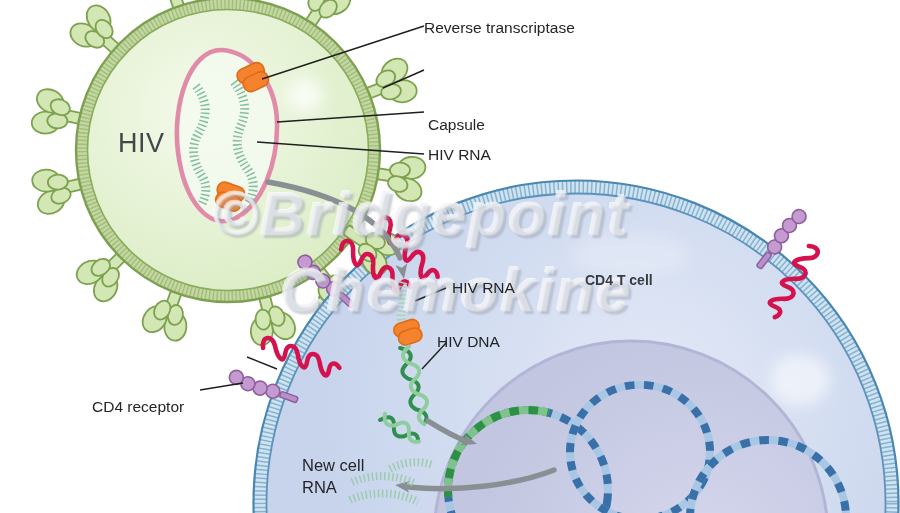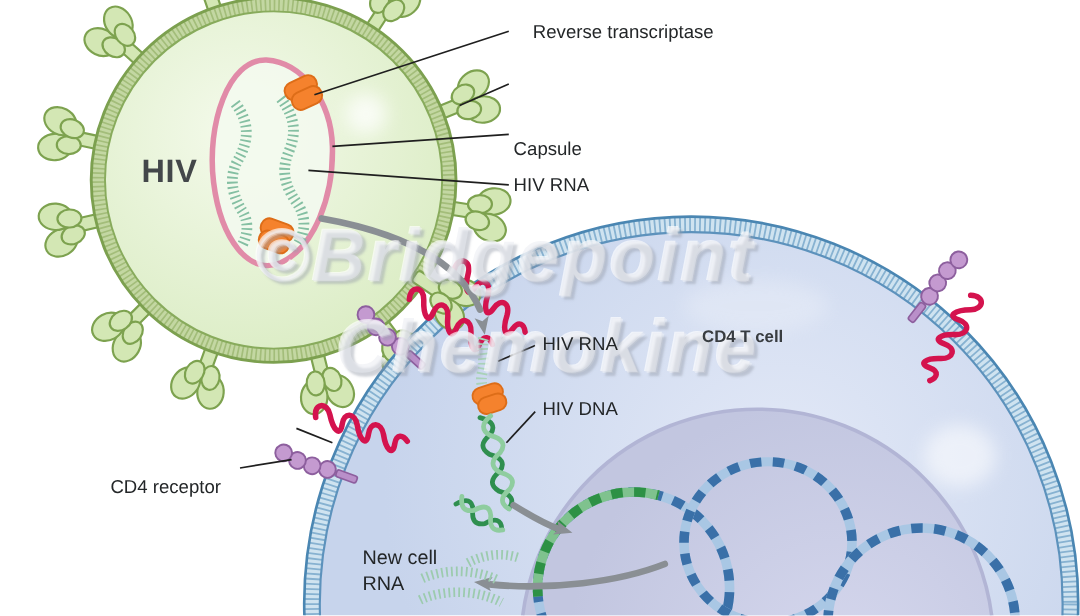--- a/index.html
+++ b/index.html
@@ -1,20 +1,20 @@
 <!DOCTYPE html>
 <html><head>
 <meta charset="utf-8">
 <style>
   html,body{margin:0;padding:0;background:#fff;}
   .canvas{position:relative;width:900px;height:513px;overflow:hidden;background:#ffffff;
           font-family:"Liberation Sans",sans-serif;}
   .canvas svg{position:absolute;left:0;top:0;}
   .lbl{position:absolute;color:#232628;font-size:15.5px;line-height:18px;white-space:nowrap;}
-  .lbl.bold-big{font-size:27px;font-weight:bold;color:#43474a;letter-spacing:.5px;}
+  .lbl.bold-big{font-size:27px;font-weight:normal;color:#43474a;letter-spacing:.5px;}
   .lbl.bold-med{font-size:14px;font-weight:bold;color:#383c40;text-align:center;}
   .lbl.two-line{line-height:22px;font-size:16.5px;}
   .watermark{position:absolute;left:0;top:0;width:856px;height:513px;pointer-events:none;border-radius:22px;}
   .wm-line{position:absolute;font-size:62px;font-weight:bold;font-style:italic;letter-spacing:2px;
            color:rgba(233,236,242,0.50);
            text-shadow:3px 3px 2px rgba(148,155,168,0.45),
                        -1px -1px 0 rgba(255,255,255,0.65),
                         1px 1px 0 rgba(255,255,255,0.35);}
   .wm1{left:212px;top:178px;}
   .wm2{left:280px;top:254px;}
@@ -209,26 +209,26 @@
     <line class="leader" x1="247" y1="357" x2="277" y2="369"></line>
     <line class="leader" x1="200" y1="390" x2="243" y2="383"></line>
   </g>
 </svg>
 
 <div class="watermark">
   <div class="wm-line wm1">©Bridgepoint</div>
   <div class="wm-line wm2">Chemokine</div>
 </div>
 
-<div class="lbl" style="left:444px;top:19px">Reverse transcriptase</div>
+<div class="lbl" style="left:424px;top:19px">Reverse transcriptase</div>
 <div class="lbl" style="left:428px;top:116px">Capsule</div>
 <div class="lbl" style="left:428px;top:146px">HIV RNA</div>
 <div class="lbl bold-big" style="left:118px;top:134px">HIV</div>
 <div class="lbl bold-med" style="left:585px;top:271px">CD4 T cell</div>
 <div class="lbl" style="left:452px;top:279px">HIV RNA</div>
-<div class="lbl" style="left:452px;top:333px">HIV DNA</div>
+<div class="lbl" style="left:437px;top:333px">HIV DNA</div>
 <div class="lbl" style="left:92px;top:398px">CD4 receptor</div>
 <div class="lbl two-line" style="left:302px;top:454px">
   <div>New cell</div>
   <div>RNA</div>
 </div>
 
 </div>
 
 </body></html>

